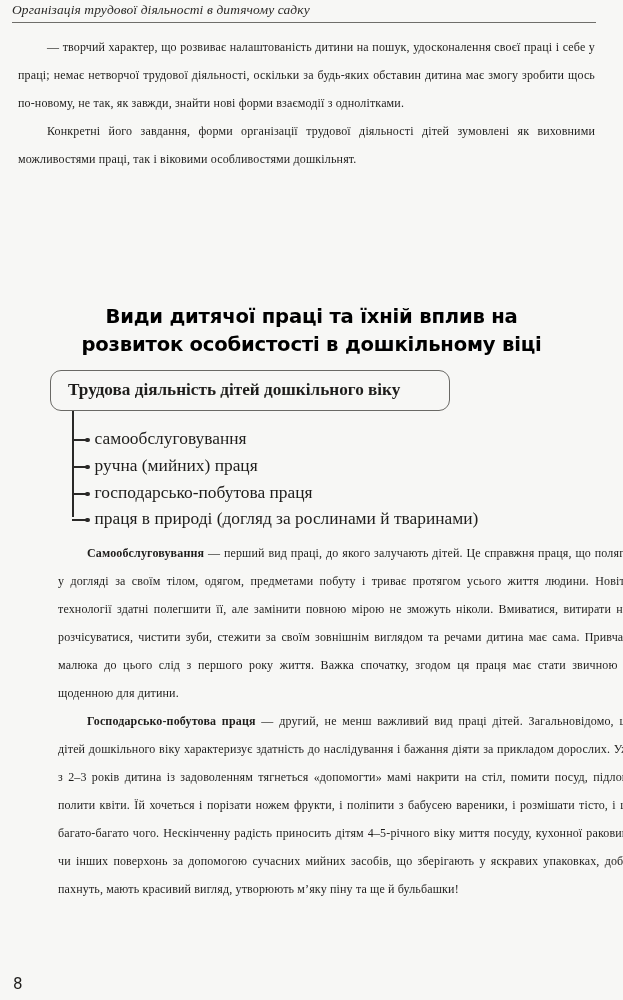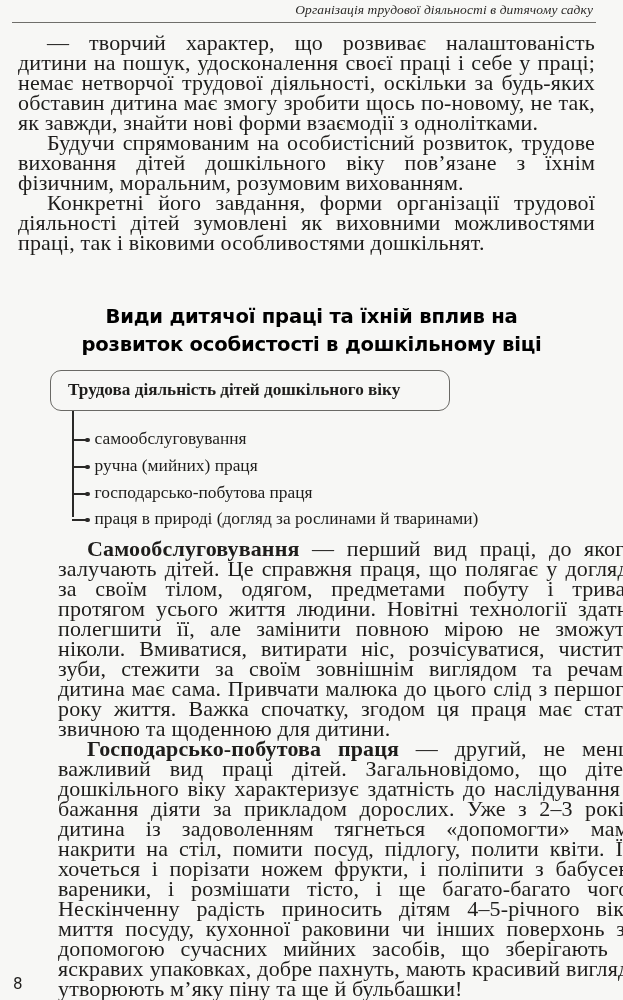--- a/index.html
+++ b/index.html
@@ -6,31 +6,31 @@
   body {
     width: 623px; height: 1000px; overflow: hidden;
     background: #f7f7f5;
     color: #1e1d1b;
     font-family: "Liberation Serif", "DejaVu Serif", serif;
     position: relative;
   }
   .running-header {
     position: absolute; left: 12px; top: 0; width: 584px; height: 22px;
     border-bottom: 1.6px solid #6f6e6a;
-    text-align: right;
+    text-align: left;
     font-style: italic;
     font-size: 13.5px;
     line-height: 20px;
     color: #2a2927;
     letter-spacing: 0.1px;
   }
   .running-header span { padding-right: 3px; }
   .body-text {
     position: absolute; left: 18px; width: 577px;
-    font-size: 22px; line-height: 20px;
+    font-size: 12px; line-height: 28px;
     text-align: justify;
     letter-spacing: 0.15px;
   }
   .body-text p { margin: 0; text-indent: 29px; text-align-last: left; }
   .body-text b { font-weight: bold; }
   #block1 { top: 33px; }
   #block2 { top: 539px; margin-left: 40px; }
   .section-title {
     position: absolute; left: 0; width: 623px; top: 303px;
     text-align: center;
@@ -77,21 +77,20 @@
 </style>
 </head>
 <body>
 
 <div class="running-header">
   <span>Організація трудової діяльності в дитячому садку</span>
 </div>
 
 <div class="body-text" id="block1">
   <p>— творчий характер, що розвиває налаштованість дитини на пошук, удосконалення своєї праці і себе у праці; немає нетворчої трудової діяльності, оскільки за будь-яких обставин дитина має змогу зробити щось по-новому, не так, як завжди, знайти нові форми взаємодії з однолітками.</p>
-  <p>Будучи спрямованим на особистісний розвиток, трудове виховання дітей дошкільного віку пов’язане з їхнім фізичним, моральним, розумовим вихованням.</p>
   <p>Конкретні його завдання, форми організації трудової діяльності дітей зумовлені як виховними можливостями праці, так і віковими особливостями дошкільнят.</p>
 </div>
 
 <div class="section-title">
   <div>Види дитячої праці та їхній вплив на</div>
   <div>розвиток особистості в дошкільному віці</div>
 </div>
 
 <div class="diagram">
   <div class="root-box">

